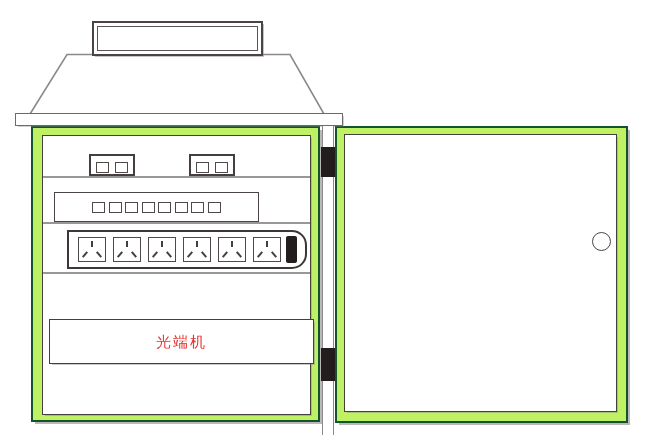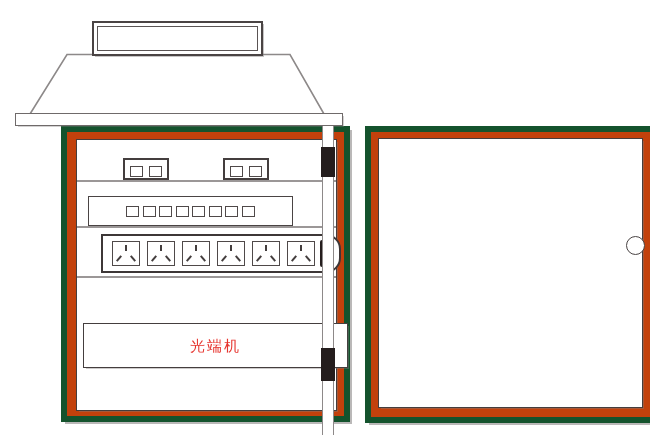--- a/index.html
+++ b/index.html
@@ -19,24 +19,23 @@
   .sign-in{position:absolute;left:3px;top:3px;right:3px;bottom:3px;border:1.5px solid #5a5454;}
   .eave{
     position:absolute;left:15px;top:113px;width:328px;height:13px;
     background:#fff;border:1.5px solid #6f6a6a;
     box-shadow:2px 2px 0 -1px rgba(130,126,126,.35);
     z-index:3;
   }
 
   
   .cab{
-    position:absolute;top:126px;background:#c2410c;border:6px solid #14532d;
+    position:absolute;top:126px;background:#bef264;border:2px solid #14532d;
     box-shadow:3px 3px 0 -1px rgba(130,126,126,.55);
     z-index:2;
-    margin-left:30px;
   }
   .cab-left{left:31px;width:289px;height:296px;}
   .cab-right{left:335px;width:293px;height:297px;}
   .panel{
     position:absolute;left:9px;top:7px;right:7px;bottom:5px;
     border:1.5px solid #443e3e;background:#fff;
     box-shadow:2px 2px 0 -1px rgba(130,126,126,.4);
   }
   .door-panel{
     position:absolute;left:7px;top:6px;right:9px;bottom:9px;

